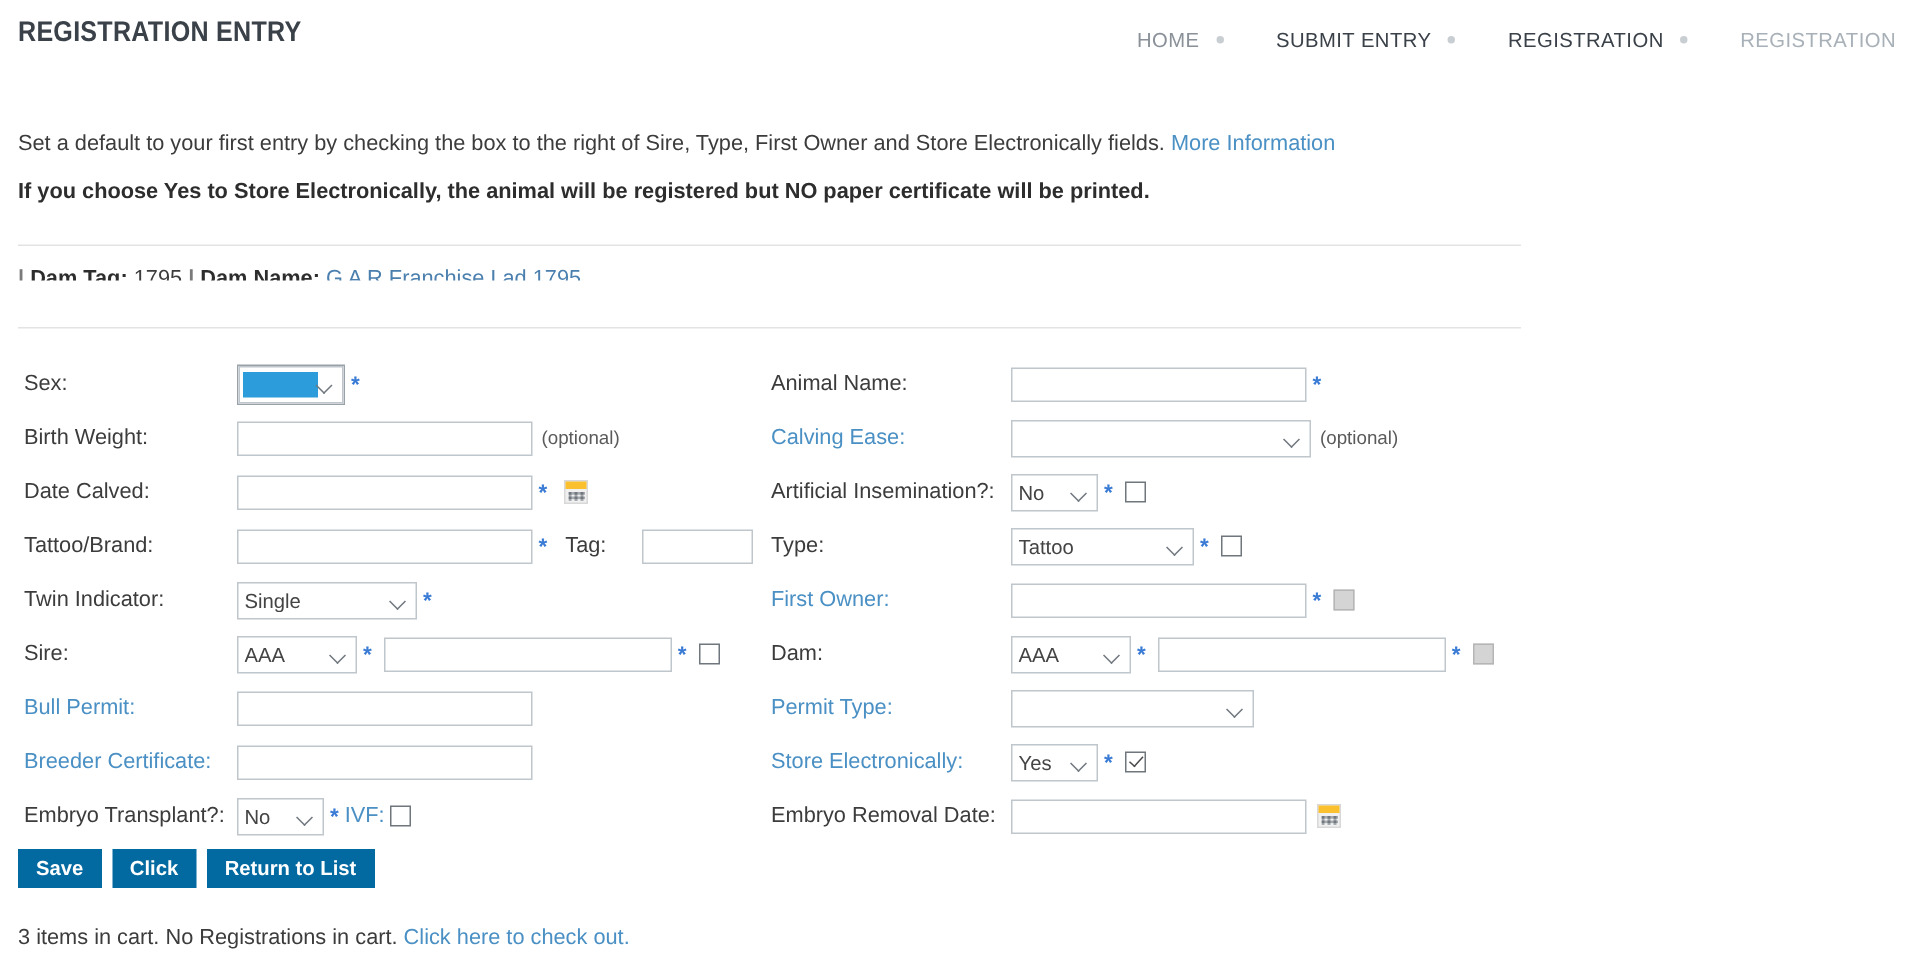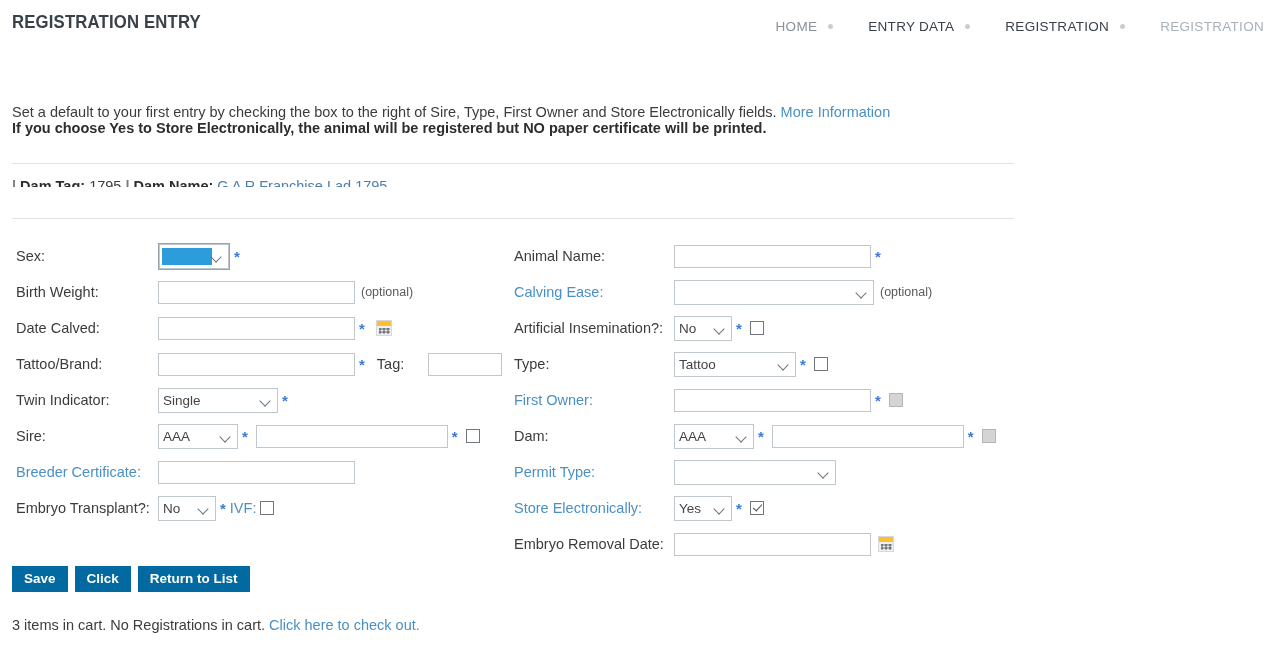--- a/index.html
+++ b/index.html
@@ -30,21 +30,21 @@
   .nav-home   { color: #8a9199; }
   .nav-dark   { color: #3a4149; }
   .nav-cur    { color: #a8b0b8; }
   .nav-sep {
     display: inline-block; width: 5px; height: 5px; border-radius: 50%;
     background: #c9ced3; margin: 0 11px; vertical-align: middle;
   }
 
   
   .intro1 { position: absolute; left: 12px; top: 60px; font-size: 14.5px; color: #3c3c3c; }
-  .intro2 { position: absolute; left: 12px; top: 104px; font-size: 14.5px; color: #3c3c3c; white-space: nowrap; }
+  .intro2 { position: absolute; left: 12px; top: 88px; font-size: 14.5px; color: #3c3c3c; white-space: nowrap; }
   .intro2 a { color: #4a90c4; text-decoration: none; }
   .intro3 { position: absolute; left: 12px; top: 120px; font-size: 14.5px; font-weight: 700; color: #2d2d2d; }
 
   
   .rule { position: absolute; left: 12px; width: 1002px; height: 1px; background: #e3e3e3; }
   .rule-top { top: 163px; }
   .rule-bot { top: 218px; }
 
   .dam-strip {
     position: absolute; left: 12px; top: 176px;
@@ -143,21 +143,21 @@
 </head>
 <body>
 
 <div class="page">
 
   <div class="hdr-title">REGISTRATION ENTRY</div>
 
   <div class="hdr-nav">
     <a class="nav-home">HOME</a>
     <span class="nav-sep"></span>
-    <a class="nav-dark">ENTRY DATA</a>
+    <a class="nav-dark">SUBMIT ENTRY</a>
     <span class="nav-sep"></span>
     <a class="nav-dark">REGISTRATION</a>
     <span class="nav-sep"></span>
     <a class="nav-cur">REGISTRATION</a>
   </div>
 
   <div class="intro2">
     <span>Set a default to your first entry by checking the box to the right of Sire, Type, First Owner and Store Electronically fields.</span>
     <a href="#">More Information</a>
   </div>
@@ -224,20 +224,24 @@
           <select style="width:80px">
             <option>AAA</option>
           </select>
         </span>
         <span class="req">*</span>
         <input type="text" style="width: 192px; margin-left: 4px;" value="">
         <span class="req">*</span>
         <span class="cb"></span>
       </div>
 
+      <div class="row">
+        <span class="lbl link">Bull Permit:</span>
+        <input type="text" style="width: 197px;" value="">
+      </div>
 
       <div class="row">
         <span class="lbl link">Breeder Certificate:</span>
         <input type="text" style="width: 197px;" value="">
       </div>
 
       <div class="row">
         <span class="lbl">Embryo Transplant?:</span>
         <span class="selwrap">
           <select style="width:58px">

